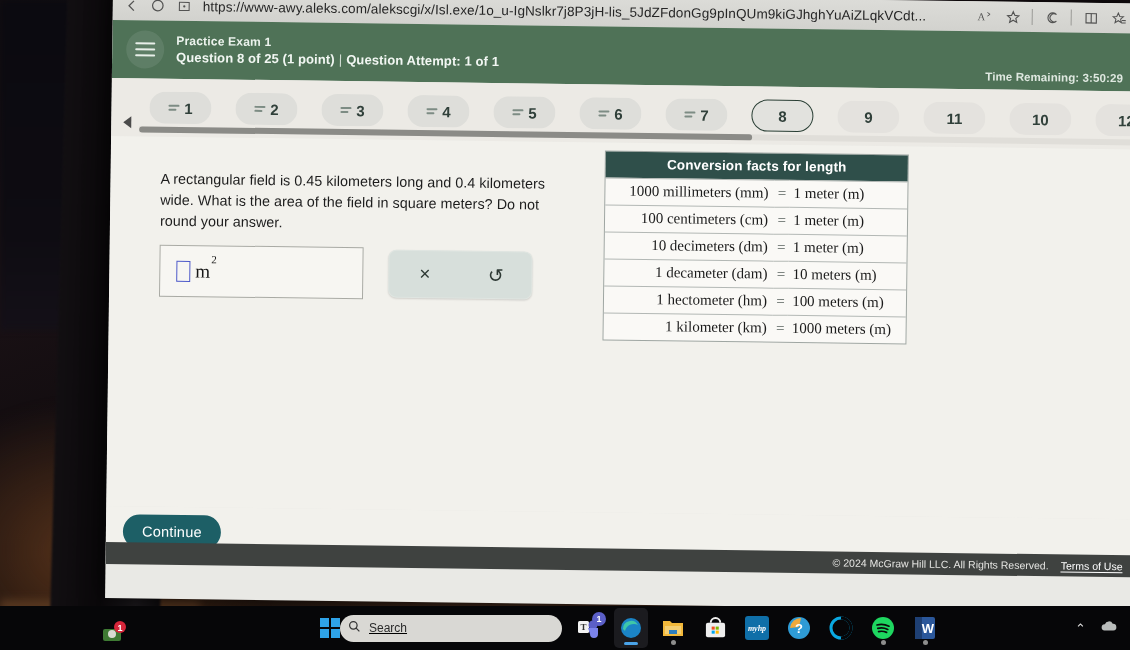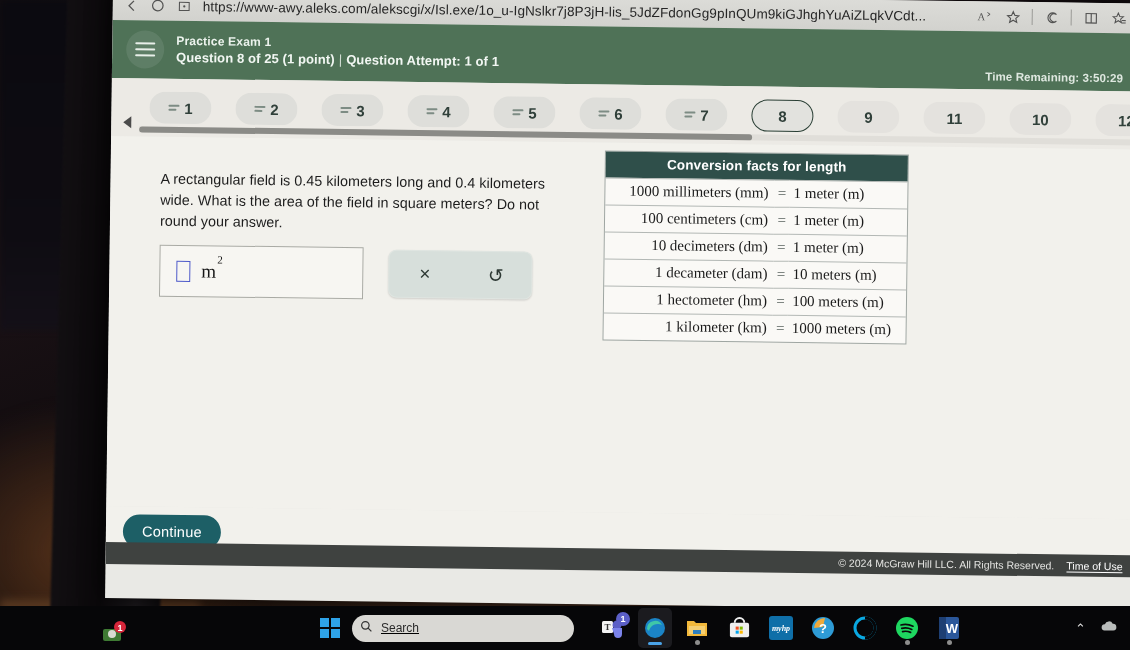--- a/index.html
+++ b/index.html
@@ -269,21 +269,21 @@
   .ans-placeholder {
     display: inline-block;
     width: 14px; height: 21px;
     border: 1.6px solid #4d59c9;
     background: #f7f6f2;
   }
   .ans-unit {
     font-family: "Liberation Serif", serif;
     font-size: 19px;
     color: #161616;
-    margin-left: 11px;
+    margin-left: 5px;
     position: relative;
   }
   .ans-unit sup { font-size: 11px; position: relative; top: -7px; left: 1px; }
 
   .tool-panel {
     width: 144px; height: 48px;
     border-radius: 8px;
     background: #d7dfdb;
     border: 1.5px solid #dfe5e1;
     box-shadow: 0 1px 2px rgba(0,0,0,.14);
@@ -339,21 +339,21 @@
     left: 0; bottom: 0;
     width: 1130px; height: 44px;
     background: #060608;
     display: flex;
     align-items: center;
   }
   .tb-center {
     position: absolute;
     left: 320px; bottom: 0;
     height: 44px;
-    display: flex; align-items: center; gap: 12px; text-decoration: underline;
+    display: flex; align-items: center;  text-decoration: underline;
   }
   .tb-right {
     position: absolute;
     right: 10px; bottom: 0;
     height: 44px;
     display: flex; align-items: center; gap: 14px;
     color: #d7d7d7;
   }
   .win-logo {
     width: 20px; height: 20px;
@@ -606,21 +606,21 @@
         <div class="tool-btn">×</div>
         <div class="tool-btn">↺</div>
       </div>
     </div>
   </div>
 
   <div class="footer-area">
     <div class="continue-btn">Continue</div>
     <div class="copyright-bar">
       <span class="copyright-text">© 2024 McGraw Hill LLC. All Rights Reserved.</span>
-      <span class="terms-link">Time of Use</span>
+      <span class="terms-link">Terms of Use</span>
     </div>
   </div>
 </div>
 
 <div id="taskbar">
   <div class="notify-icon">
     <svg width="26" height="26" viewBox="0 0 26 26">
       <rect x="3" y="9" width="18" height="12" rx="2" fill="#3e7a33"></rect>
       <circle cx="12" cy="14" r="4" fill="#d8dcd2"></circle>
       <circle cx="20" cy="7" r="6" fill="#d6263a"></circle>

